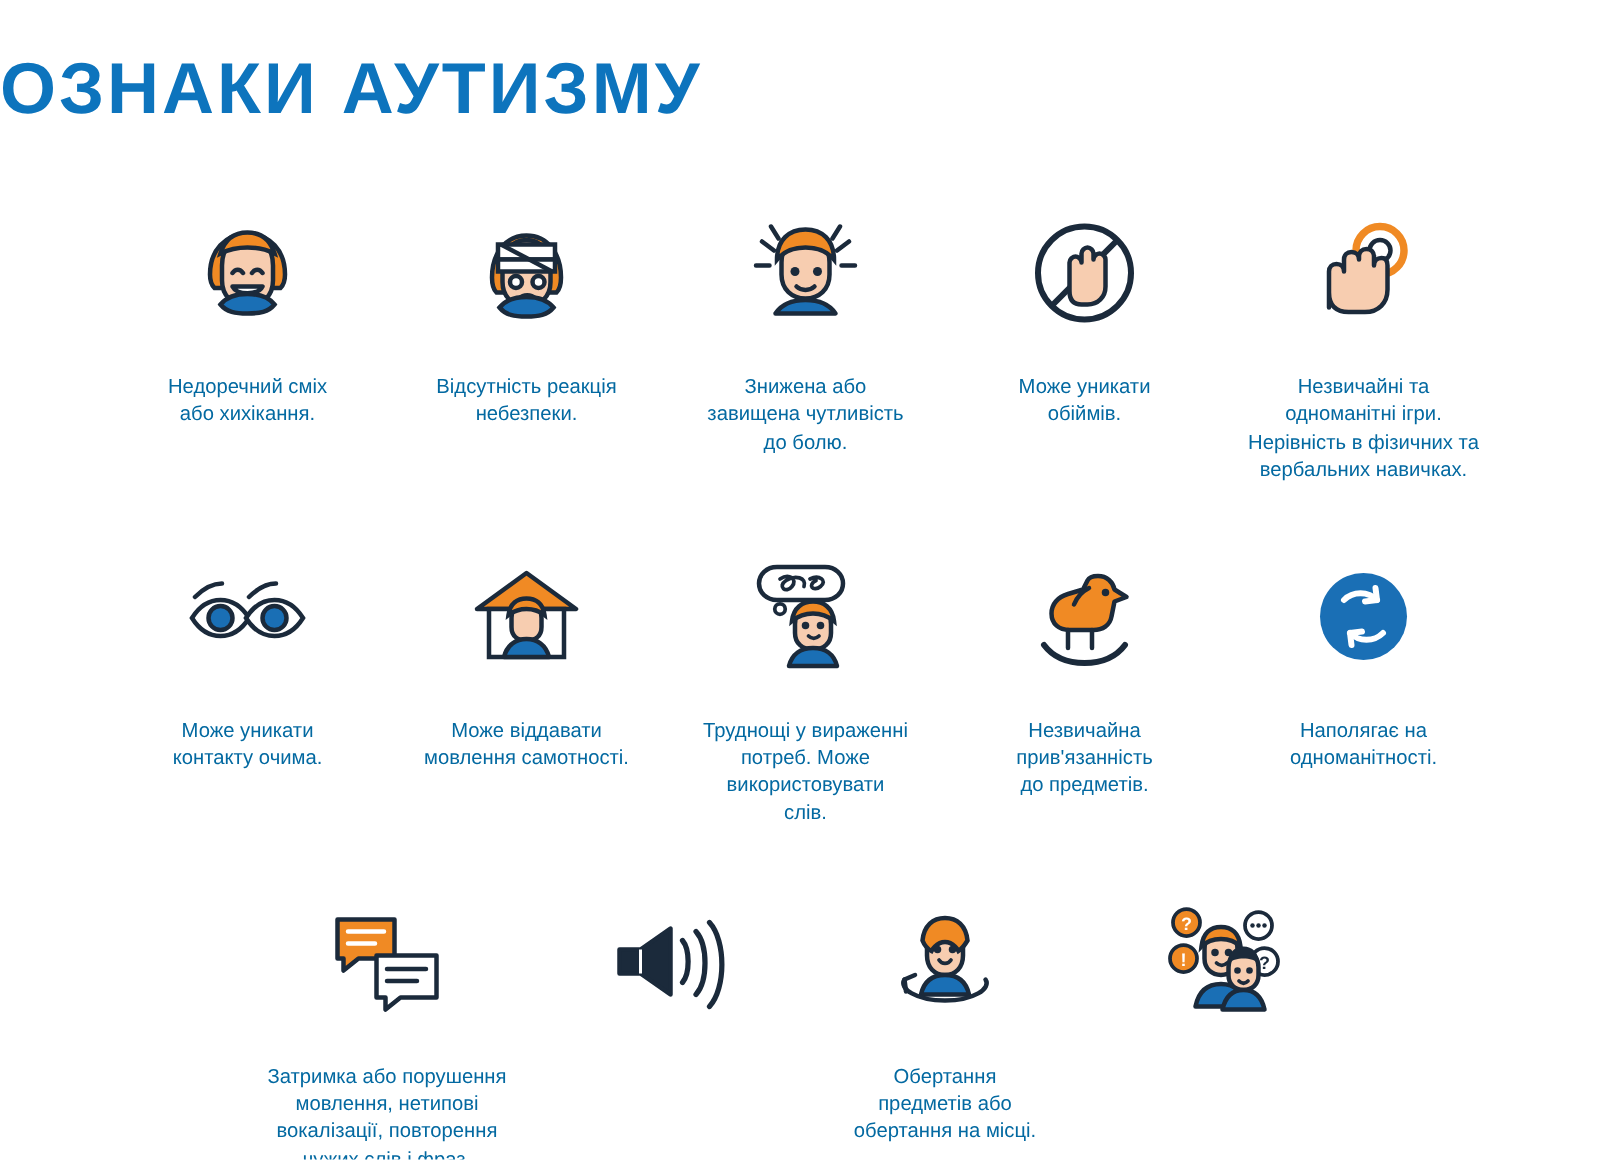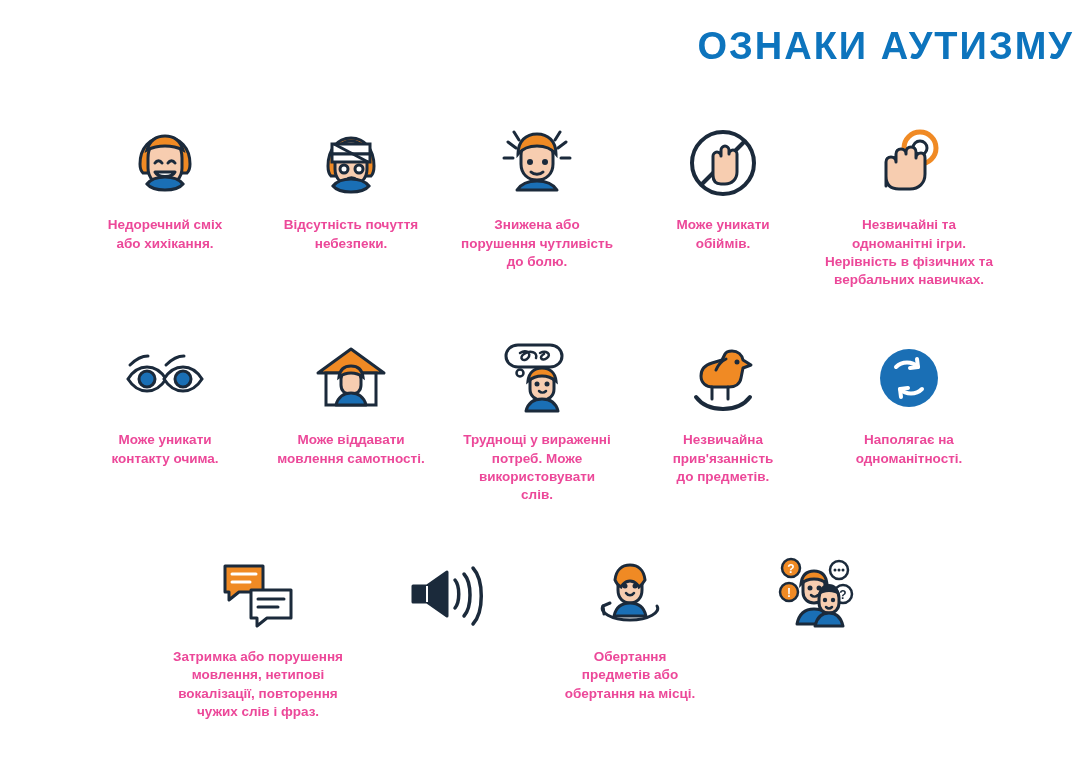--- a/index.html
+++ b/index.html
@@ -14,22 +14,22 @@
     color: #1a2b3c;
     overflow: hidden;
   }
   .poster {
     position: relative;
     width: 1074px;
     height: 773px;
     box-sizing: border-box;
   }
   .title {
-    text-align: right;
-    font-size: 38px;
+    text-align: left;
+    font-size: 48px;
     font-weight: bold;
     letter-spacing: 2px;
     color: #0d74bd;
     margin-bottom: 0;
   }
   .row {
     display: flex;
     justify-content: center;
     align-items: flex-start;
   }
@@ -46,25 +46,26 @@
   }
   .icon-wrap {
     height: 90px;
     display: flex;
     align-items: flex-end;
     justify-content: center;
     margin-bottom: 10px;
   }
   .caption {
     font-size: 13.5px;
-    font-weight: bold;
+    font-weight: normal;
     line-height: 1.35;
-    color: #ec4899;
+    color: #0369a1;
     white-space: pre-line;
     padding: 0 6px;
+    margin-top: 14px;
   }
   svg { display: block; }
 </style>
 </head>
 <body>
 
 <div class="poster">
 
   <h1 class="title">ОЗНАКИ АУТИЗМУ</h1>
 
@@ -92,38 +93,38 @@
           <path d="M27 40c0-12 7-19 16-19s16 7 16 19v9c0 10-7 16-16 16s-16-6-16-16z" fill="#f7cdb0" stroke="#1b2a3b" stroke-width="3"></path>
           <path d="M24 24h38v10H24z" fill="#fff" stroke="#1b2a3b" stroke-width="3"></path>
           <path d="M24 34h38v8H24z" fill="#fff" stroke="#1b2a3b" stroke-width="3"></path>
           <path d="M26 24l34 18" stroke="#1b2a3b" stroke-width="3" fill="none"></path>
           <circle cx="36" cy="49" r="4" fill="#fff" stroke="#1b2a3b" stroke-width="3"></circle>
           <circle cx="51" cy="49" r="4" fill="#fff" stroke="#1b2a3b" stroke-width="3"></circle>
           <path d="M38 60c3-3 8-3 11 0" fill="none" stroke="#1b2a3b" stroke-width="3" stroke-linecap="round"></path>
           <path d="M25 66c4-5 10-7 18-7s14 2 18 7c-4 5-10 6-18 6s-14-1-18-6z" fill="#1a6fb5" stroke="#1b2a3b" stroke-width="3"></path>
         </svg>
       </div>
-      <div class="caption">Відсутність почуття
+      <div class="caption">Відсутність реакція
 небезпеки.</div>
     </div>
 
     <div class="cell">
       <div class="icon-wrap">
         <svg width="86" height="86" viewBox="0 0 86 86">
           <path d="M14 22l8 6M72 22l-8 6M10 38h9M76 38h-9M20 12l5 8M66 12l-5 8" stroke="#1b2a3b" stroke-width="3" stroke-linecap="round" fill="none"></path>
           <path d="M27 36c0-11 7-17 16-17s16 6 16 17v8c0 10-7 16-16 16s-16-6-16-16z" fill="#f7cdb0" stroke="#1b2a3b" stroke-width="3"></path>
           <path d="M24 34c0-13 8-20 19-20s19 7 19 20c-5-6-11-8-19-8s-14 2-19 8z" fill="#f08a24" stroke="#1b2a3b" stroke-width="3"></path>
           <circle cx="36" cy="42" r="3" fill="#1b2a3b"></circle>
           <circle cx="51" cy="42" r="3" fill="#1b2a3b"></circle>
           <path d="M37 52c3 3 9 3 12 0" fill="none" stroke="#1b2a3b" stroke-width="3" stroke-linecap="round"></path>
           <path d="M23 70c4-6 11-9 20-9s16 3 20 9z" fill="#1a6fb5" stroke="#1b2a3b" stroke-width="3" stroke-linejoin="round"></path>
         </svg>
       </div>
       <div class="caption">Знижена або
-порушення чутливість
+завищена чутливість
 до болю.</div>
     </div>
 
     <div class="cell">
       <div class="icon-wrap">
         <svg width="86" height="86" viewBox="0 0 86 86">
           <circle cx="43" cy="43" r="31" fill="none" stroke="#1b2a3b" stroke-width="4"></circle>
           <path d="M22 64L64 22" stroke="#1b2a3b" stroke-width="4"></path>
           <path d="M33 55V36c0-2 2-4 4-4s4 2 4 4v-6c0-2 2-4 4-4s4 2 4 4v4c0-2 2-4 4-4s4 2 4 4v18c0 7-5 12-12 12h-4c-6 0-8-4-8-9z" fill="#f7cdb0" stroke="#1b2a3b" stroke-width="3" stroke-linejoin="round"></path>
         </svg>

